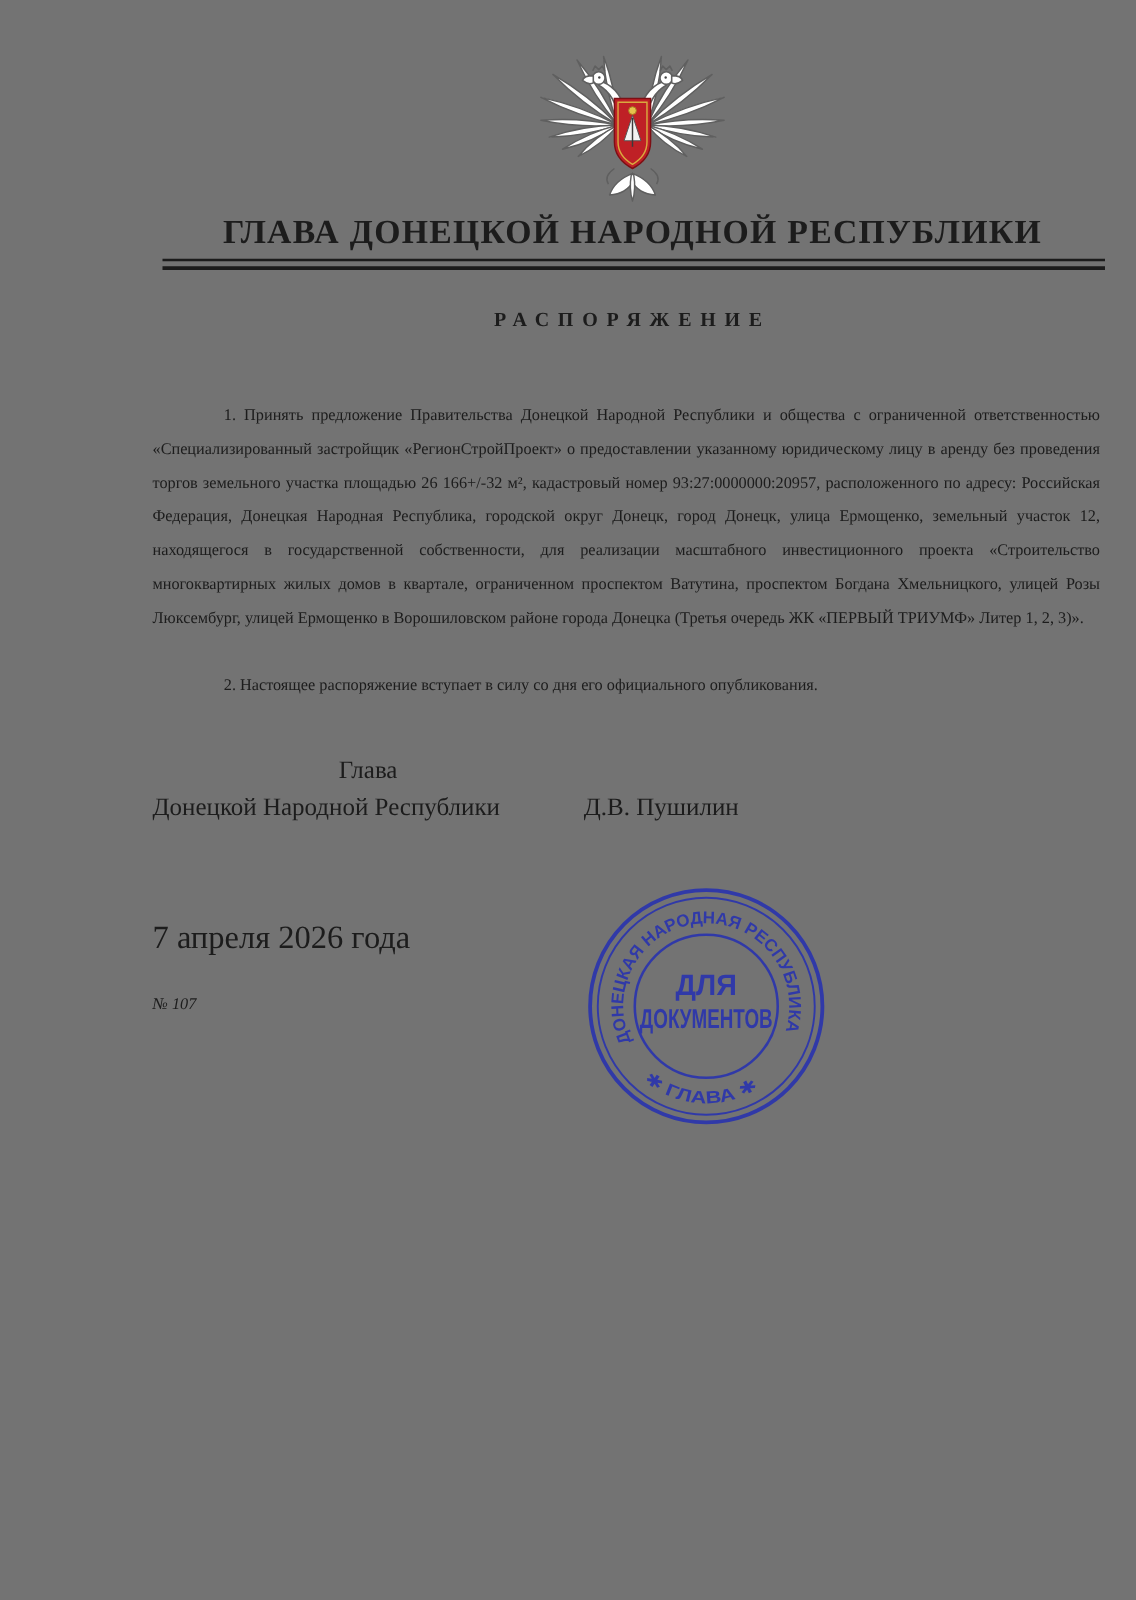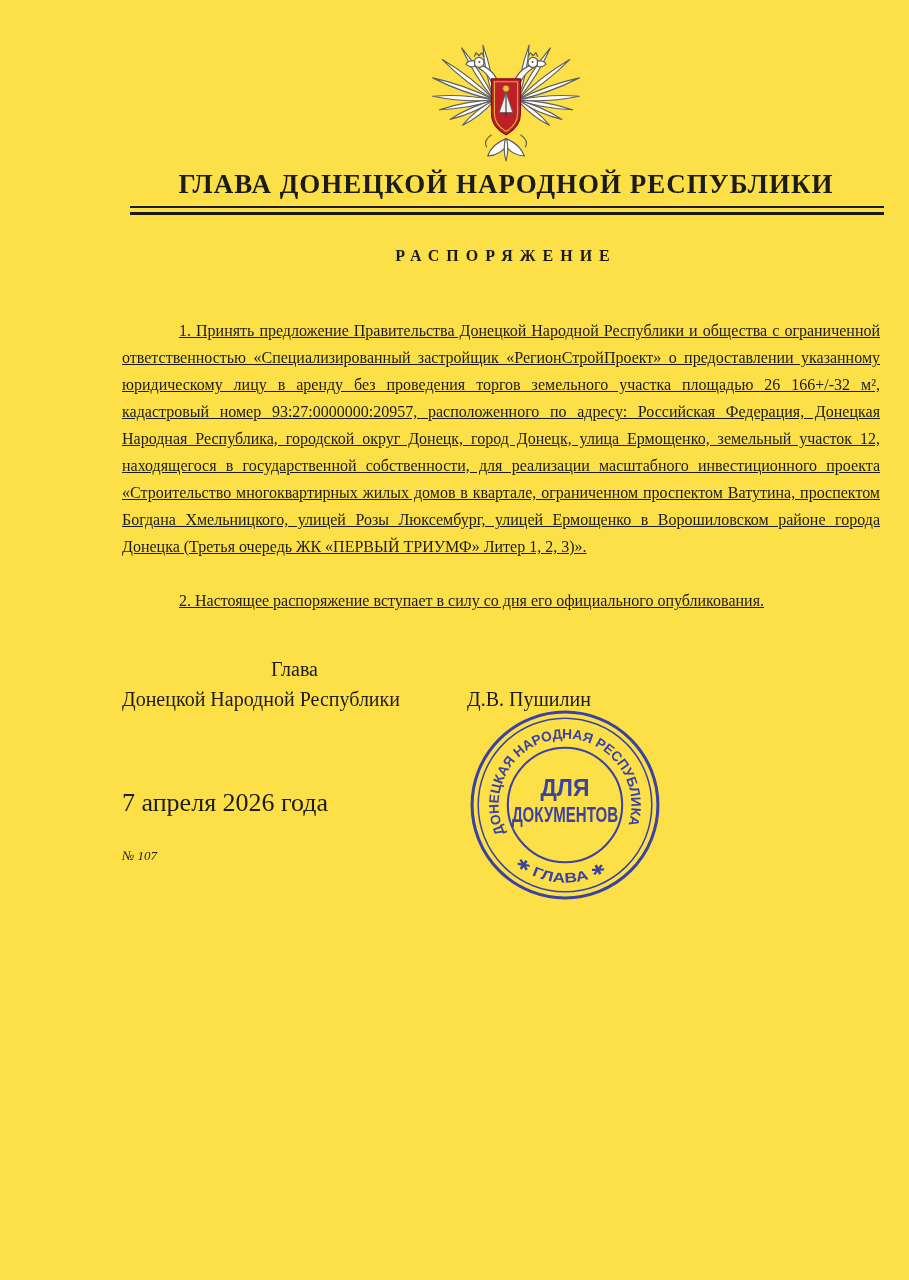--- a/index.html
+++ b/index.html
@@ -1,19 +1,19 @@
 <!DOCTYPE html>
 <html><head>
 <meta charset="utf-8">
 <style>
   html,body{margin:0;padding:0;background:#ffffff;}
   .page{
     position:relative;
     width:909px;height:1280px;
-    background:#fde047;
+    background:#737373;
     color:#1c1c1c;
     font-family:"Liberation Serif","DejaVu Serif",serif;
     overflow:hidden;
   }
   .emblem-wrap{
     padding-top:42px;
     margin:0 27px 0 130px;
     text-align:center;
   }
   .header-title{
@@ -33,24 +33,23 @@
   }
   .doc-type{
     margin:32px 27px 0 130px;
     text-align:center;
     font-weight:bold;
     font-size:16px;
     letter-spacing:7px;
   }
   .content{
     margin:52px 29px 0 122px;
-    font-size:16px;
+    font-size:13px;
     line-height:27px;
     text-align:justify;
-    text-decoration:underline;
   }
   .content p{margin:0 0 27px 0;text-indent:57px;}
   .sig-row{
     display:flex;
     justify-content:flex-start;
     align-items:flex-end;
     margin:40px 36px 0 122px;
     font-size:20px;
     line-height:30px;
   }

